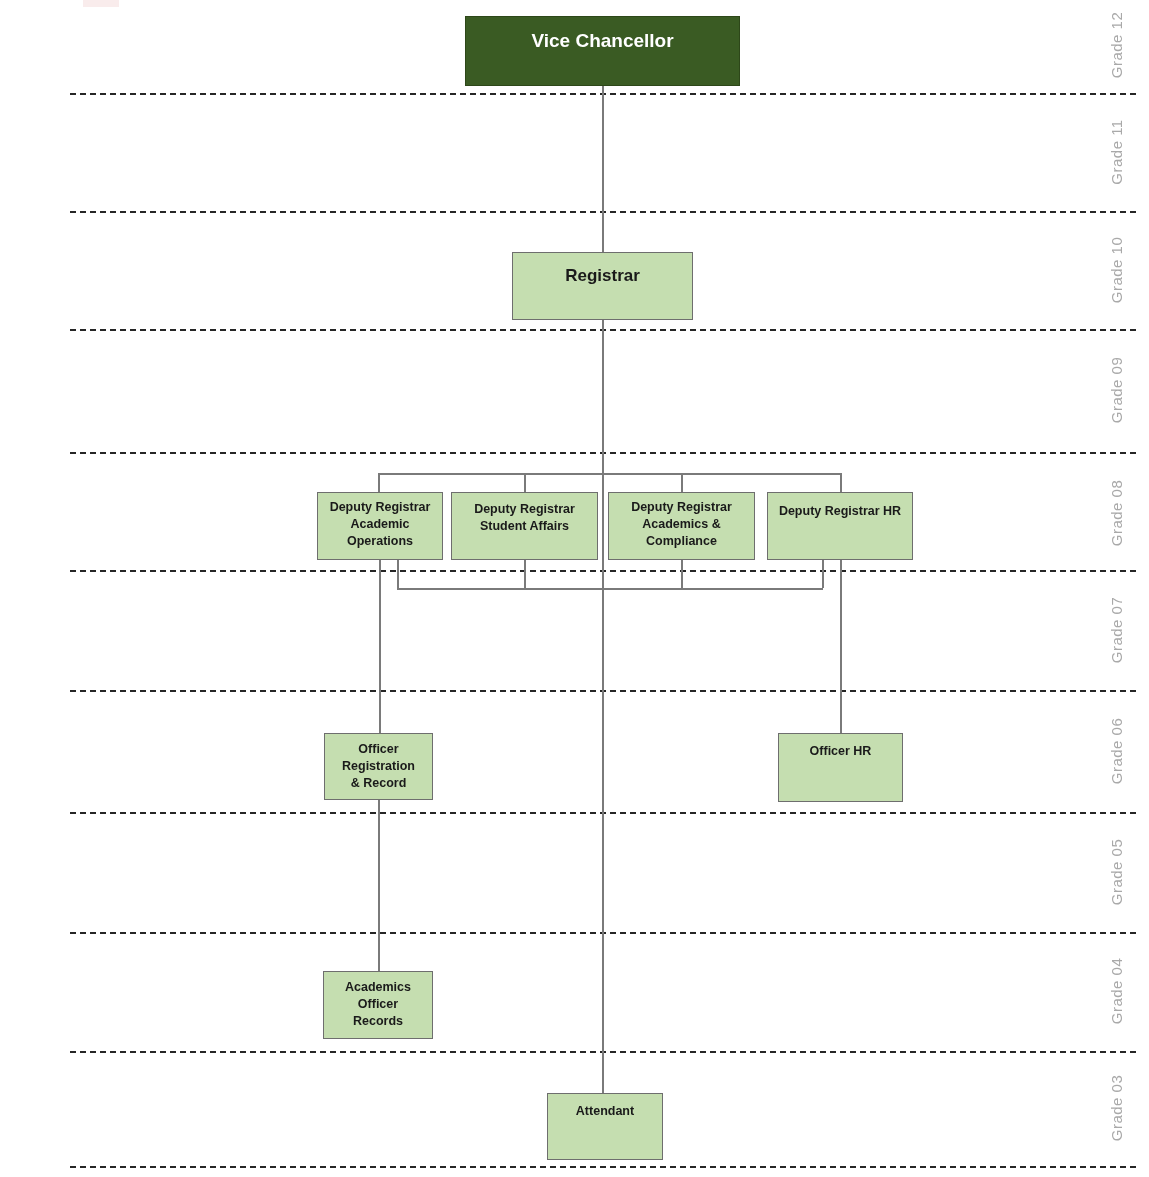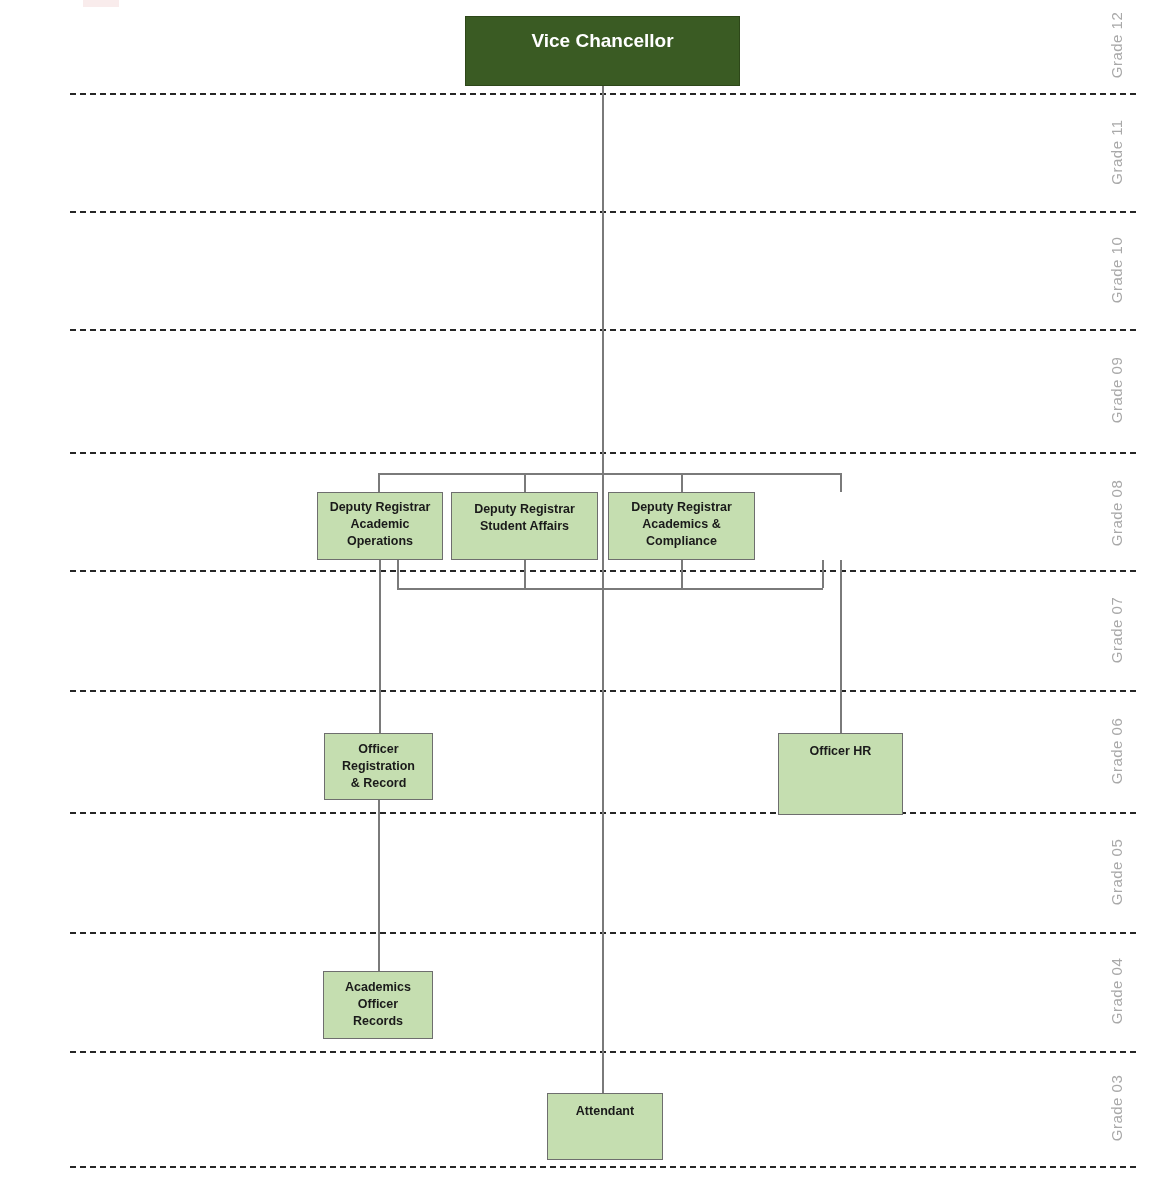--- a/index.html
+++ b/index.html
@@ -92,46 +92,52 @@
   <div class="vline" style="left:822px;top:560px;height:28px"></div>
 
   <div class="vline" style="left:379px;top:560px;height:173px"></div>
   <div class="vline" style="left:378px;top:800px;height:171px"></div>
   <div class="vline" style="left:840px;top:560px;height:173px"></div>
 
   <div class="node dark" style="left:465px;top:16px;width:275px;height:70px;font-size:19px;padding-top:12px">
     <span class="node-label" style="line-height:24px">Vice Chancellor</span>
   </div>
 
+  <div class="node light" style="left:512px;top:252px;width:181px;height:68px;font-size:17px;padding-top:12px">
+    <span class="node-label" style="line-height:22px">Registrar</span>
+  </div>
 
   <div class="node light" style="left:317px;top:492px;width:126px;height:68px;font-size:12.5px;padding-top:6px">
     <span class="node-label">Deputy Registrar
 Academic
 Operations</span>
   </div>
 
   <div class="node light" style="left:451px;top:492px;width:147px;height:68px;font-size:12.5px;padding-top:8px">
     <span class="node-label">Deputy Registrar
 Student Affairs</span>
   </div>
 
   <div class="node light" style="left:608px;top:492px;width:147px;height:68px;font-size:12.5px;padding-top:6px">
     <span class="node-label">Deputy Registrar
 Academics &amp;
 Compliance</span>
   </div>
 
+  <div class="node light" style="left:767px;top:492px;width:146px;height:68px;font-size:12.5px;padding-top:10px">
+    <span class="node-label">Deputy Registrar HR</span>
+  </div>
 
   <div class="node light" style="left:324px;top:733px;width:109px;height:67px;font-size:12.5px;padding-top:7px">
     <span class="node-label">Officer
 Registration
 &amp; Record</span>
   </div>
 
-  <div class="node light" style="left:778px;top:733px;width:125px;height:82px;font-size:12.5px;padding-top:9px">
+  <div class="node light" style="left:778px;top:733px;width:125px;height:69px;font-size:12.5px;padding-top:9px">
     <span class="node-label">Officer HR</span>
   </div>
 
   <div class="node light" style="left:323px;top:971px;width:110px;height:68px;font-size:12.5px;padding-top:7px">
     <span class="node-label">Academics
 Officer
 Records</span>
   </div>
 
   <div class="node light" style="left:547px;top:1093px;width:116px;height:67px;font-size:12.5px;padding-top:9px">

